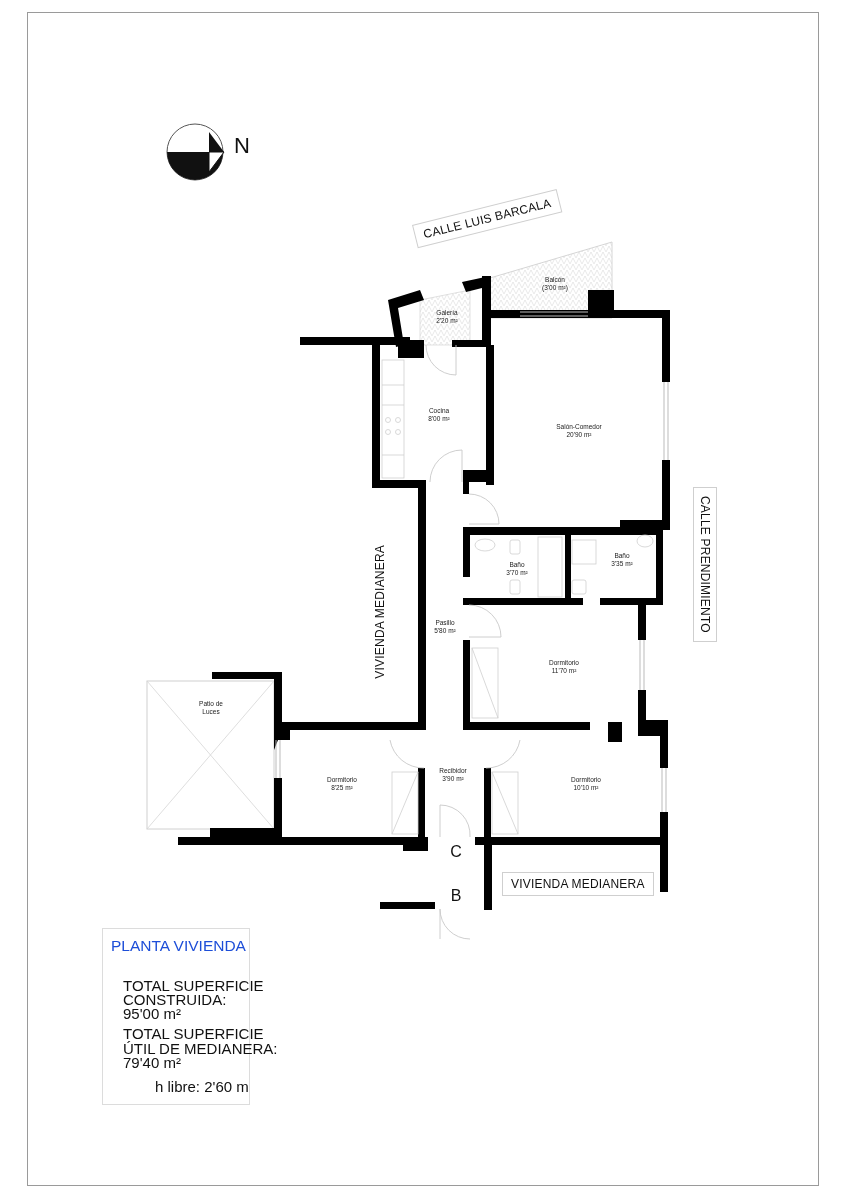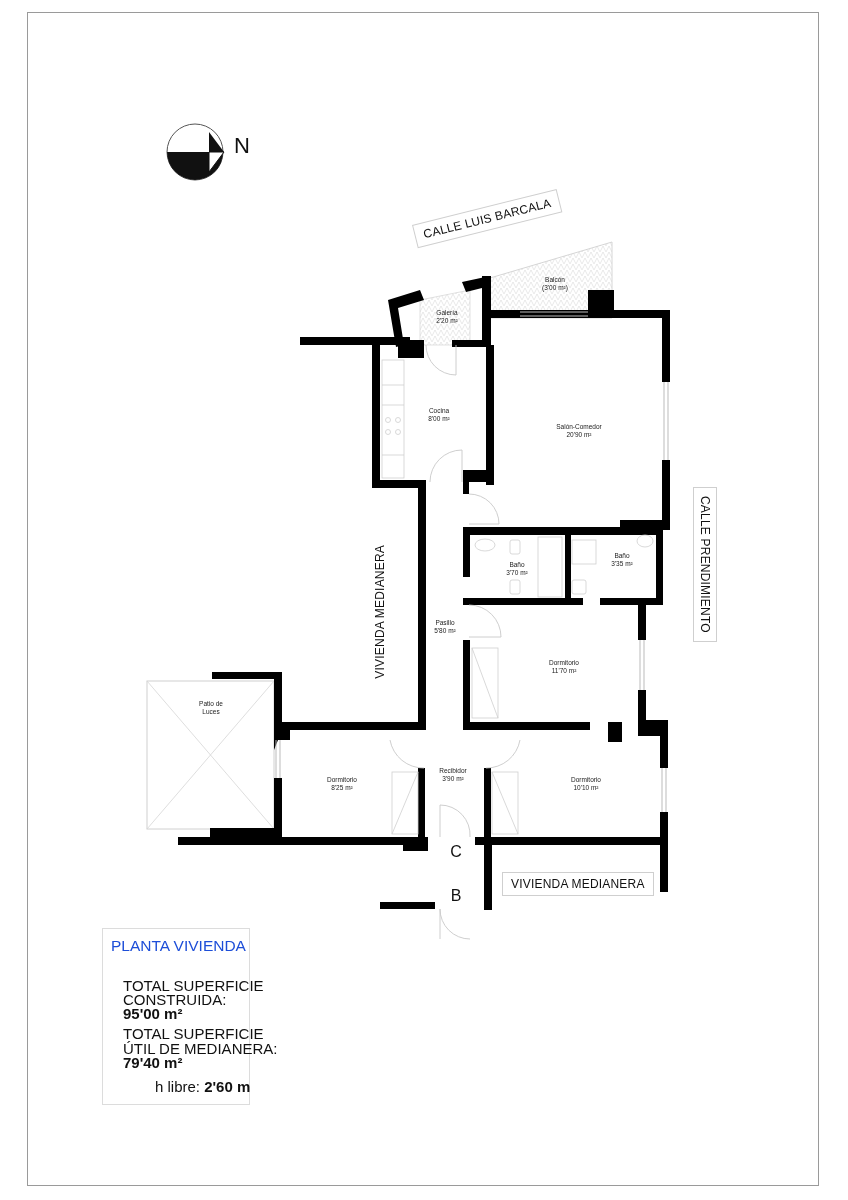--- a/index.html
+++ b/index.html
@@ -7,21 +7,21 @@
   .page-border { position: absolute; left: 27px; top: 12px; width: 792px; height: 1174px; border: 1px solid #9a9a9a; box-sizing: border-box; }
   svg.plan { position: absolute; left: 0; top: 0; }
   .lbl { position: absolute; font-size: 6.5px; line-height: 8px; text-align: center; color: #222; white-space: nowrap; transform: translate(-50%, -50%); }
   .street { position: absolute; font-size: 12px; letter-spacing: 0.2px; color: #111; background: #fff; border: 1px solid #cfcfcf; padding: 4px 8px; white-space: nowrap; }
   .street.v { writing-mode: vertical-rl; padding: 8px 4px; }
   .north-letter { position: absolute; left: 234px; top: 133px; font-size: 22px; color: #111; }
   .circle-lbl { position: absolute; width: 22px; height: 22px; border-radius: 50%; background: #fff; font-size: 16px; line-height: 22px; text-align: center; color: #111; transform: translate(-50%, -50%); }
   .legend { position: absolute; left: 102px; top: 928px; width: 148px; height: 177px; border: 1px solid #dcdcdc; box-sizing: border-box; background: #fff; }
   .legend .title { position: absolute; left: 8px; top: 8px; font-size: 15.5px; color: #1d4ed8; white-space: nowrap; }
   .legend .line { position: absolute; left: 20px; font-size: 15px; line-height: 14px; color: #111; white-space: nowrap; }
-  .legend .bold { font-weight: bold; }
+  .legend .bold { font-weight: normal; }
 </style>
 </head>
 <body>
 
 <div class="page-border"></div>
 
 <svg class="plan" width="848" height="1200" viewBox="0 0 848 1200">
   <defs>
     <pattern id="herring" width="6" height="6" patternUnits="userSpaceOnUse">
       <path d="M0 6 L3 0 L6 6" fill="none" stroke="#d8d8d8" stroke-width="0.6"></path>

